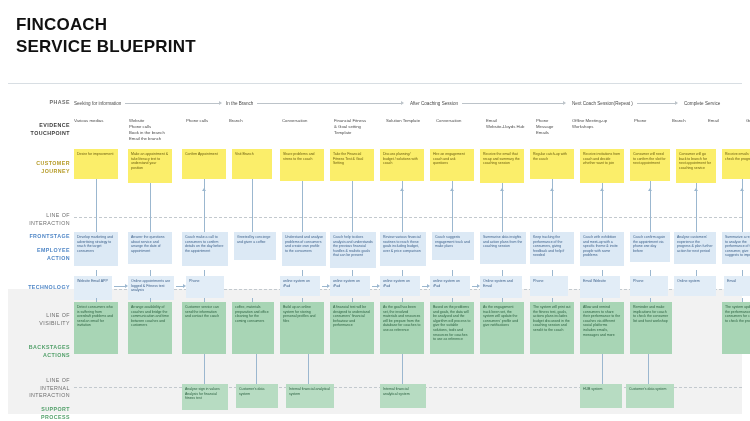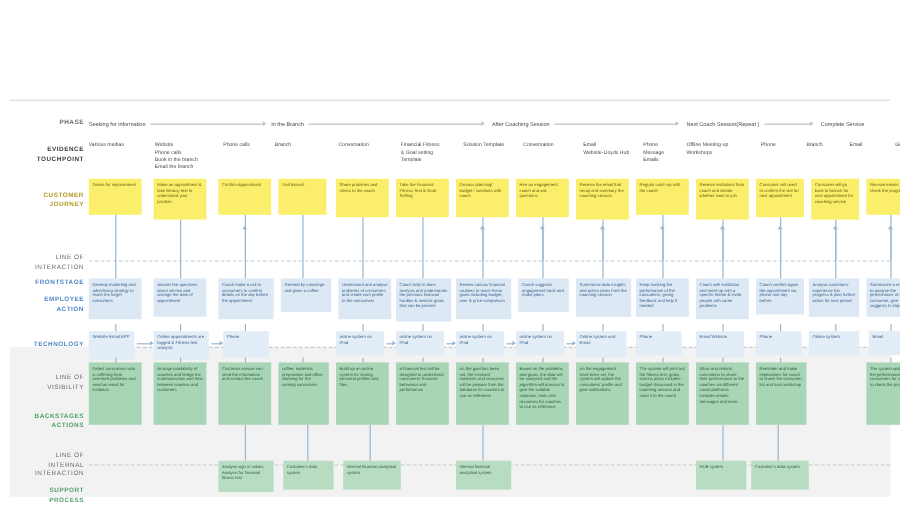--- a/index.html
+++ b/index.html
@@ -105,20 +105,22 @@
   .r-employee  { top: 148px; height: 38px; }
   .r-tech      { top: 192px; height: 26px; }
   .r-backstage { top: 218px; height: 60px; }
   .r-support   { top: 300px; height: 28px; }
 </style>
 </head>
 <body>
 
 <div id="root">
 
+  <div class="title">FINCOACH
+SERVICE BLUEPRINT</div>
 
   <div class="board">
 
     <div class="greyband"></div>
 
     <div class="labels">
       <div class="rowlabel lb-phase">PHASE</div>
       <div class="rowlabel lb-evidence">EVIDENCE
 TOUCHPOINT</div>
       <div class="rowlabel lb-journey">CUSTOMER

